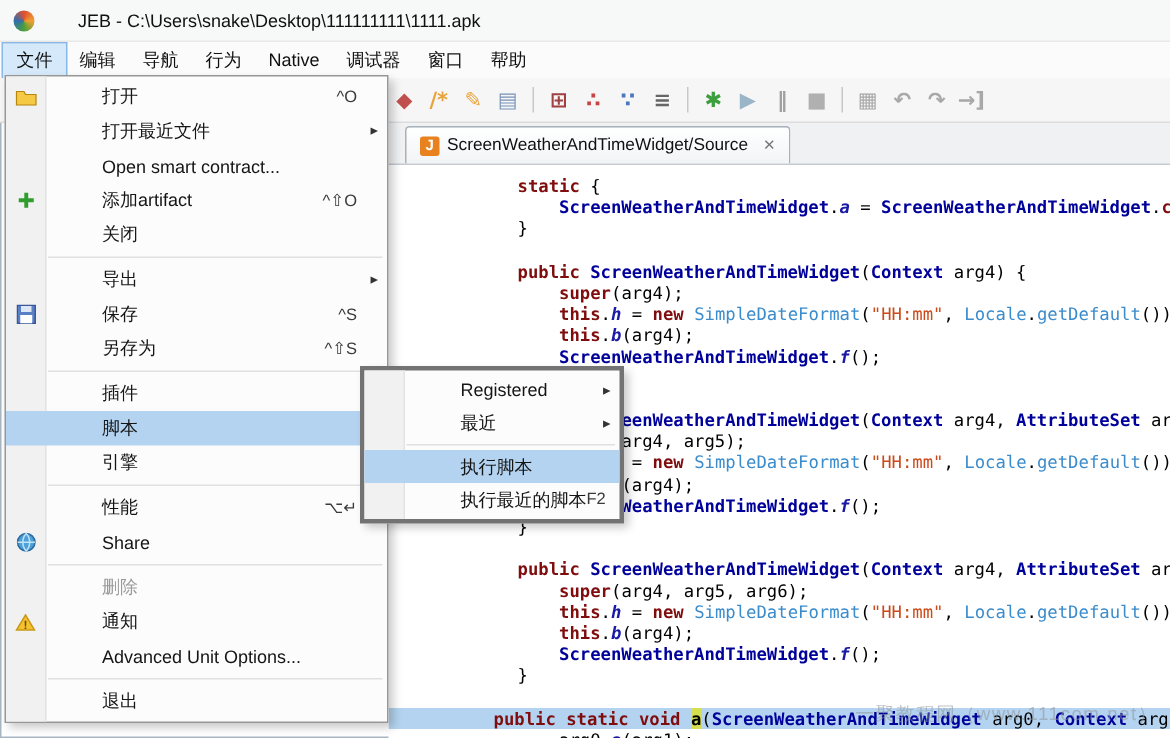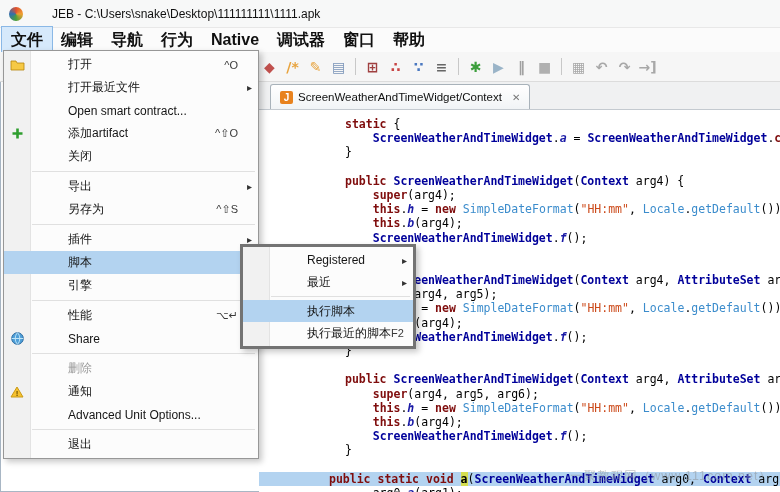--- a/index.html
+++ b/index.html
@@ -8,21 +8,21 @@
 
   
   .titlebar{position:absolute;left:0;top:0;right:0;height:28px;background:#f7f8f8;
     border-bottom:1px solid #e8e8e8;display:flex;align-items:center;gap:7px;padding-left:9px;box-sizing:border-box;}
   .appicon{width:14px;height:14px;border-radius:50%;
     background:conic-gradient(#e0502f,#f0a030,#4aa03a,#2f6fb0,#e0502f);flex:0 0 auto;}
   .title{font-size:12px;color:#101010;white-space:nowrap;margin-left:22px;}
 
   
   .menubar{position:absolute;left:0;top:28px;right:0;height:24px;background:#fbfbfb;
-    border-bottom:1px solid #ececec;display:flex;align-items:center;padding-left:2px;font-size:16px;font-weight:bold;}
+    border-bottom:1px solid #ececec;display:flex;align-items:center;padding-left:2px;font-size:12px;}
   .mitem{padding:3px 9px;color:#101010;cursor:default;}
   .mitem.active{background:#d6e9fb;outline:1px solid #8ab8e6;}
 
   
   .toolbar{position:absolute;left:0;top:52px;right:0;height:30px;background:#f6f6f6;
     border-bottom:1px solid #dcdcdc;display:flex;align-items:center;gap:4px;padding-left:260px;box-sizing:border-box;}
   .tbicon{font-size:14px;width:19px;text-align:center;font-family:"DejaVu Sans",sans-serif;font-weight:bold;cursor:default;}
   .tbsep{width:1px;height:17px;background:#c8c8c8;margin:0 3px;}
 
   
@@ -113,21 +113,21 @@
       <span class="tbsep"></span>
       <span class="tbicon" style="color: rgb(168, 168, 168);">▦</span>
       <span class="tbicon" style="color: rgb(168, 168, 168);">↶</span>
       <span class="tbicon" style="color: rgb(168, 168, 168);">↷</span>
       <span class="tbicon" style="color: rgb(168, 168, 168);">→]</span>
     </div>
 
   <div class="tabbar">
     <div class="tab">
       <span class="tabicon">J</span>
-      <span>ScreenWeatherAndTimeWidget/Context</span>
+      <span>ScreenWeatherAndTimeWidget/Source</span>
       <span class="tabclose">✕</span>
     </div>
   </div>
 
   <div class="editor" id="editor">
       <div class="cline"><span class="tk-kw">static</span><span class="tk-pl"> {</span></div>
       <div class="cline"><span class="tk-pl">    </span><span class="tk-ty">ScreenWeatherAndTimeWidget</span><span class="tk-pl">.</span><span class="tk-fd">a</span><span class="tk-pl"> = </span><span class="tk-ty">ScreenWeatherAndTimeWidget</span><span class="tk-pl">.</span><span class="tk-kw">class</span></div>
       <div class="cline"><span class="tk-pl">}</span></div>
       <div class="cline"></div>
       <div class="cline"><span class="tk-kw">public</span><span class="tk-pl"> </span><span class="tk-ty">ScreenWeatherAndTimeWidget</span><span class="tk-pl">(</span><span class="tk-ty">Context</span><span class="tk-pl"> arg4) {</span></div>
@@ -199,20 +199,33 @@
         <span class="arr"></span>
       </div>
       <div class="msep"></div>
       <div class="mrow">
         <span class="mlabel">导出</span>
         <span class="mspring"></span>
         <span class="msc"></span>
         <span class="arr">▸</span>
       </div>
       <div class="mrow">
+        <span class="micon">
+          <svg width="13" height="13">
+            <rect x="0.5" y="0.5" width="12" height="12" fill="#5b7fc4" stroke="#39589a"></rect>
+            <rect x="3" y="1" width="7" height="4" fill="#dce6f5"></rect>
+            <rect x="2.5" y="7" width="8" height="5.5" fill="#ffffff"></rect>
+          </svg>
+        </span>
+        <span class="mlabel">保存</span>
+        <span class="mspring"></span>
+        <span class="msc">^S</span>
+        <span class="arr"></span>
+      </div>
+      <div class="mrow">
         <span class="mlabel">另存为</span>
         <span class="mspring"></span>
         <span class="msc">^⇧S</span>
         <span class="arr"></span>
       </div>
       <div class="msep"></div>
       <div class="mrow">
         <span class="mlabel">插件</span>
         <span class="mspring"></span>
         <span class="msc"></span>

